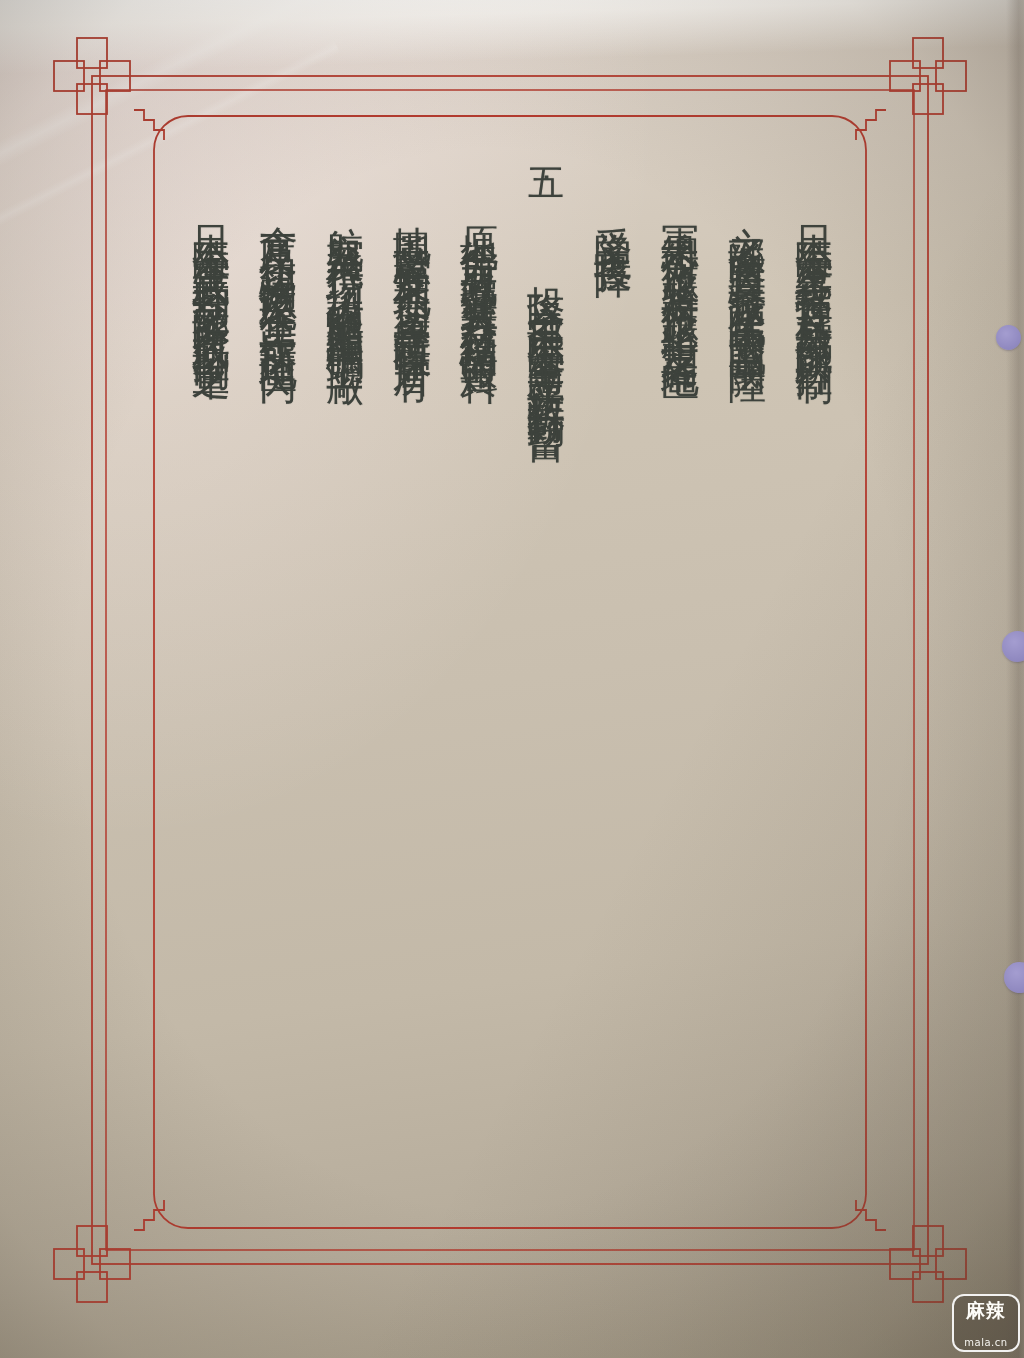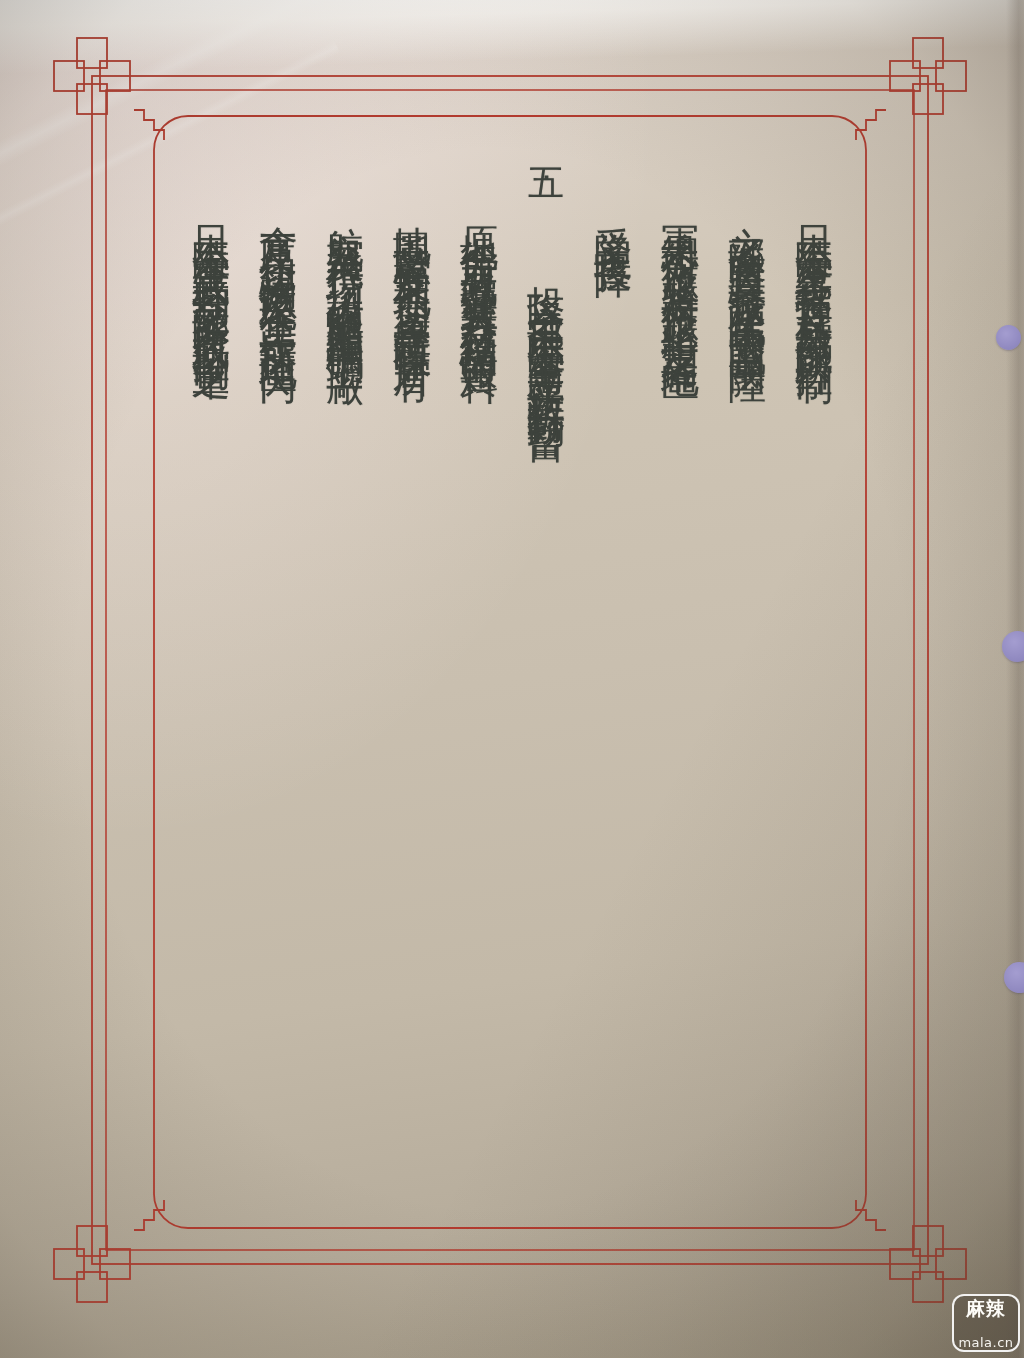--- a/index.html
+++ b/index.html
@@ -41,21 +41,21 @@
   .marker{font-size:36px;}
   #watermark{
     position:absolute;left:952px;top:1294px;width:64px;height:54px;
     border:2px solid rgba(255,255,255,0.92);border-radius:12px;
     background:rgba(62,56,44,0.38);
     display:flex;flex-direction:column;align-items:center;justify-content:center;
     color:#fdfcf8;
     gap:16px;
   }
   #watermark .logo{font-size:19px;font-weight:bold;letter-spacing:1px;line-height:22px;}
-  #watermark .site{font-size:13px;letter-spacing:0.5px;opacity:0.95;}
+  #watermark .site{font-size:10px;letter-spacing:0.5px;opacity:0.95;}
 </style>
 </head>
 <body>
 
 <div class="overlay" id="pink-cast"></div>
 <div class="overlay" id="streak-1"></div>
 <div class="overlay" id="streak-2"></div>
 <div class="overlay" id="top-glare"></div>
 
 <svg id="frame-svg" width="1024" height="1358" viewBox="0 0 1024 1358">

